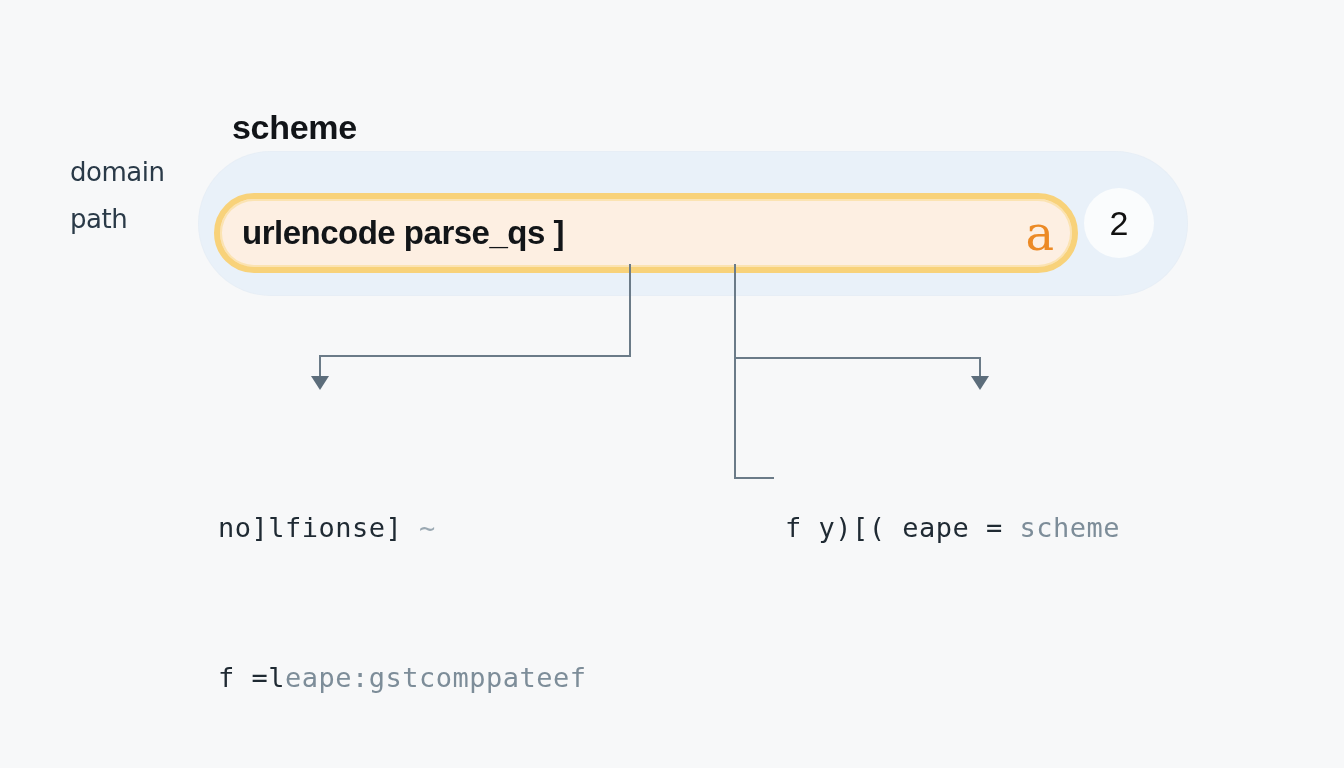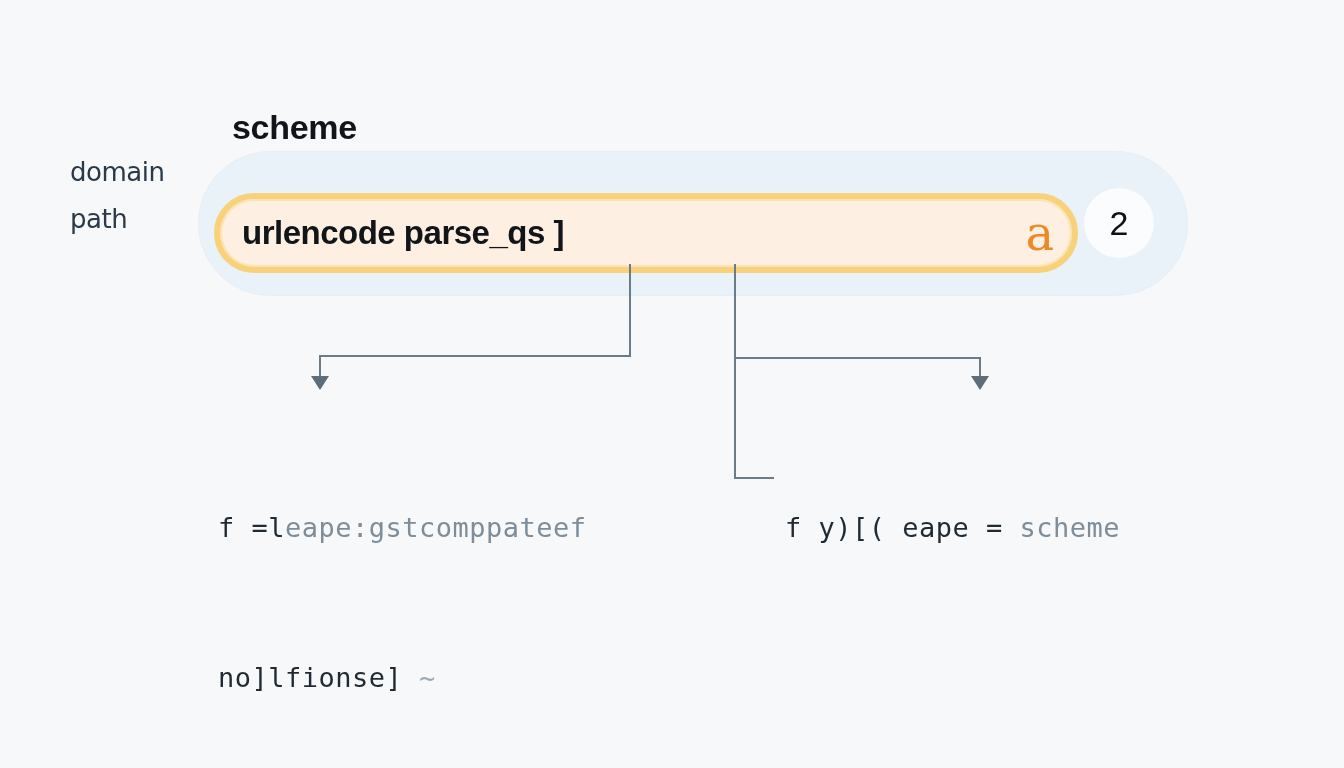--- a/index.html
+++ b/index.html
@@ -113,22 +113,22 @@
   <div class="line" style="left:734px; top:264px; width:2px; height:215px;"></div>
   <div class="line" style="left:734px; top:357px; width:247px; height:2px;"></div>
   <div class="line" style="left:979px; top:357px; width:2px; height:22px;"></div>
   <svg class="abs" style="left:971px; top:376px;" width="18" height="14">
     <polygon points="0,0 18,0 9,14" fill="#5c6d7b"></polygon>
   </svg>
   <div class="line" style="left:734px; top:477px; width:40px; height:2px;"></div>
 </div>
 
 <div class="code" style="left:218px; top:403px;">
+  <div><span>no]lfionse]</span><span class="faint"> ~</span></div>
   <div><span>f =l</span><span class="dim">eape:gstcomppateef</span></div>
-  <div><span>no]lfionse]</span><span class="faint"> ~</span></div>
   
   
   
 </div>
 
 <div class="code" style="left:785px; top:403px;">
   <div><span>f y)[( eape = </span><span class="dim">scheme</span></div>
   
   
   

